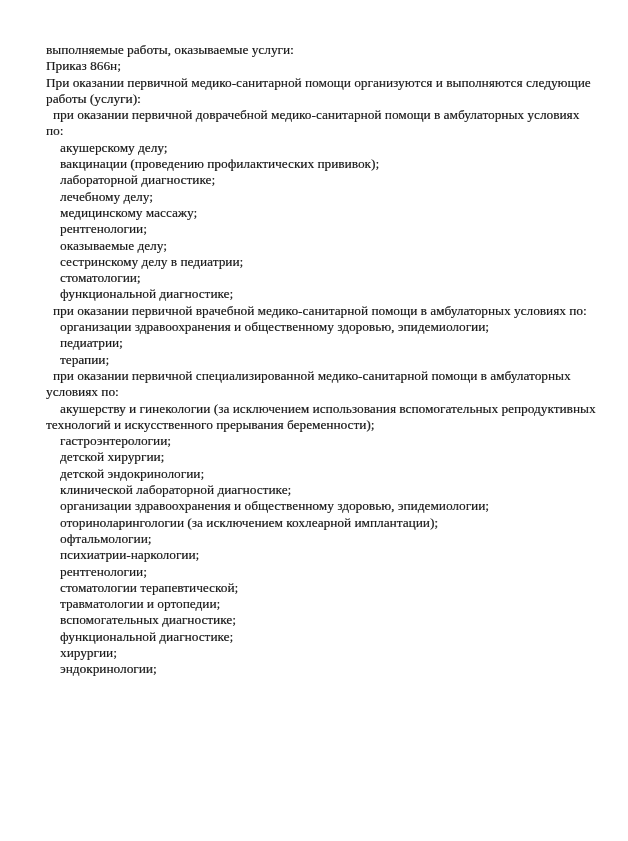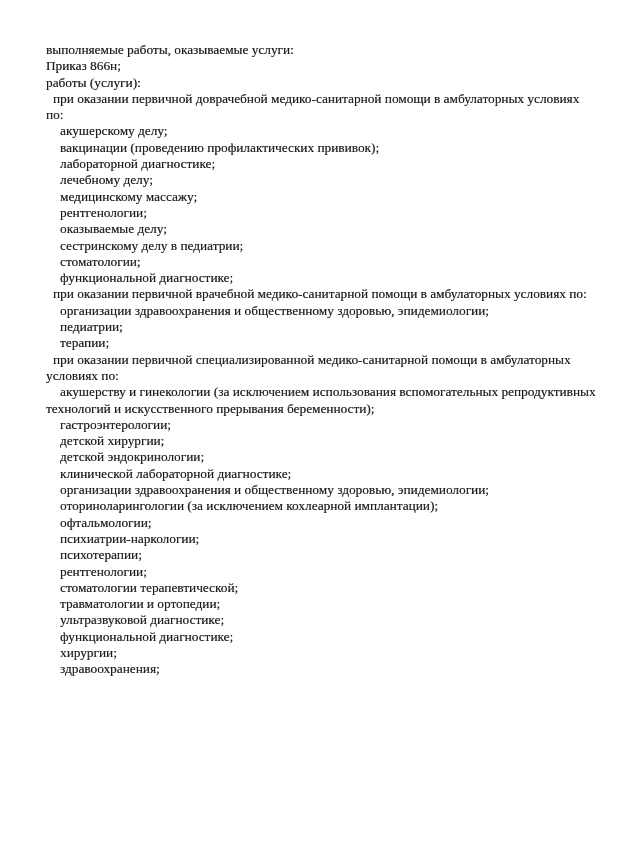--- a/index.html
+++ b/index.html
@@ -34,20 +34,21 @@
   .indent-1 { padding-left: 7px; }
   .indent-2 { padding-left: 14px; }
 </style>
 </head>
 <body>
 
 <div class="page">
   <div class="content">
       <div class="line indent-0">выполняемые работы, оказываемые услуги:</div>
       <div class="line indent-0">Приказ 866н;</div>
+      <div class="line indent-0">При оказании первичной медико-санитарной помощи организуются и выполняются следующие</div>
       <div class="line indent-0">работы (услуги):</div>
       <div class="line indent-1">при оказании первичной доврачебной медико-санитарной помощи в амбулаторных условиях</div>
       <div class="line indent-0">по:</div>
       <div class="line indent-2">акушерскому делу;</div>
       <div class="line indent-2">вакцинации (проведению профилактических прививок);</div>
       <div class="line indent-2">лабораторной диагностике;</div>
       <div class="line indent-2">лечебному делу;</div>
       <div class="line indent-2">медицинскому массажу;</div>
       <div class="line indent-2">рентгенологии;</div>
       <div class="line indent-2">оказываемые делу;</div>
@@ -63,22 +64,21 @@
       <div class="line indent-2">акушерству и гинекологии (за исключением использования вспомогательных репродуктивных</div>
       <div class="line indent-0">технологий и искусственного прерывания беременности);</div>
       <div class="line indent-2">гастроэнтерологии;</div>
       <div class="line indent-2">детской хирургии;</div>
       <div class="line indent-2">детской эндокринологии;</div>
       <div class="line indent-2">клинической лабораторной диагностике;</div>
       <div class="line indent-2">организации здравоохранения и общественному здоровью, эпидемиологии;</div>
       <div class="line indent-2">оториноларингологии (за исключением кохлеарной имплантации);</div>
       <div class="line indent-2">офтальмологии;</div>
       <div class="line indent-2">психиатрии-наркологии;</div>
-      <div class="line indent-2">психотерапии;</div>
       <div class="line indent-2">рентгенологии;</div>
       <div class="line indent-2">стоматологии терапевтической;</div>
       <div class="line indent-2">травматологии и ортопедии;</div>
-      <div class="line indent-2">ультразвуковой диагностике;</div>
+      <div class="line indent-2">вспомогательных диагностике;</div>
       <div class="line indent-2">функциональной диагностике;</div>
       <div class="line indent-2">хирургии;</div>
-      <div class="line indent-2">здравоохранения;</div>
+      <div class="line indent-2">эндокринологии;</div>
     </div>
 </div>
 
 </body></html>

